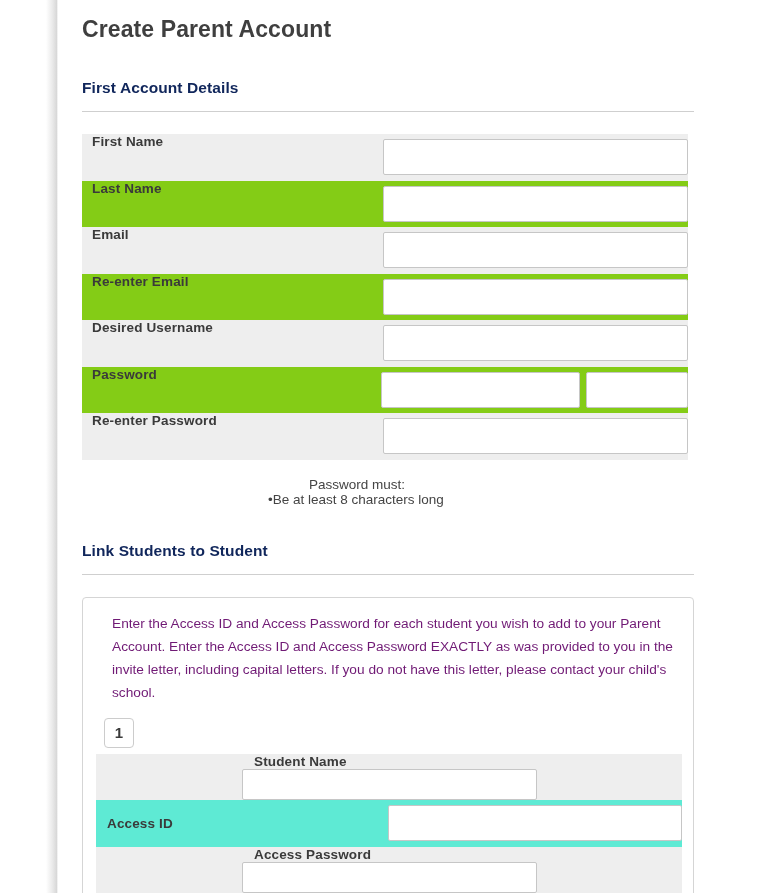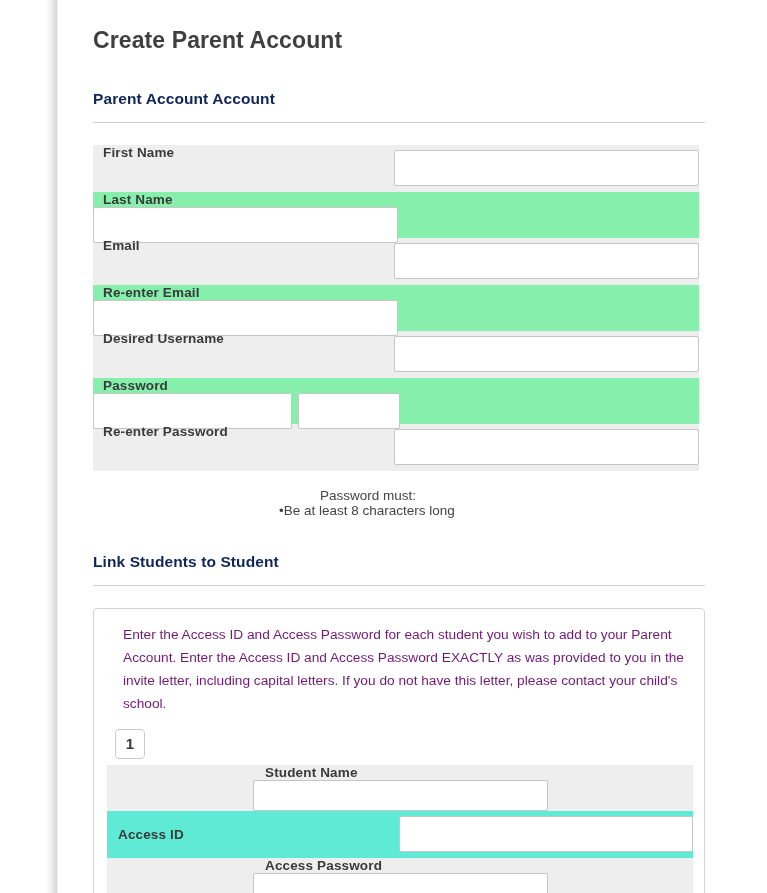--- a/index.html
+++ b/index.html
@@ -34,21 +34,21 @@
     left: 46px; top: 0;
     width: 12px; height: 893px;
     background: linear-gradient(to right, #ffffff 0%, #e9e9e9 55%, #d8d8d8 88%, #ffffff 100%);
   }
 
   .content-card {
     position: absolute;
     left: 58px; top: 0;
     width: 709px; height: 627px;
     background: #ffffff;
-    padding: 15px;
+    padding: 4px;
   }
 
   .inner {
     padding: 0 19px 0 20px;
   }
 
   h1.page-title {
     margin: 0;
     padding: 10px 0 0 0;
     font-size: 23px;
@@ -80,21 +80,21 @@
     margin-top: 22px;
     width: 606px;
     border-collapse: collapse;
   }
   .form-row {
     display: flex;
     height: 46.5px;
     width: 606px;
   }
   .form-row.alt { background: #eeeeee; }
-  .form-row.plain { background: #86efac; flex-direction: column; }
+  .form-row.plain { background: #84cc16; }
 
   .form-label {
     width: 302px;
     padding-left: 10px;
     font-size: 13.5px;
     font-weight: bold;
     color: #3a3a3a;
     letter-spacing: 0.15px;
   }
 
@@ -192,21 +192,21 @@
 <div id="page">
 
   <div class="gutter-left"></div>
   <div class="card-shadow-left"></div>
 
   <div class="content-card">
     <div class="inner">
 
       <h1 class="page-title">Create Parent Account</h1>
 
-      <h2 class="section-title">Parent Account Account</h2>
+      <h2 class="section-title">First Account Details</h2>
       <div class="rule"></div>
 
       <div class="form-table">
 
         <div class="form-row alt">
           <div class="form-label">First Name</div>
           <div class="field-cell">
             <input class="txt wide" type="text" placeholder="" style="">
           </div>
         </div>

